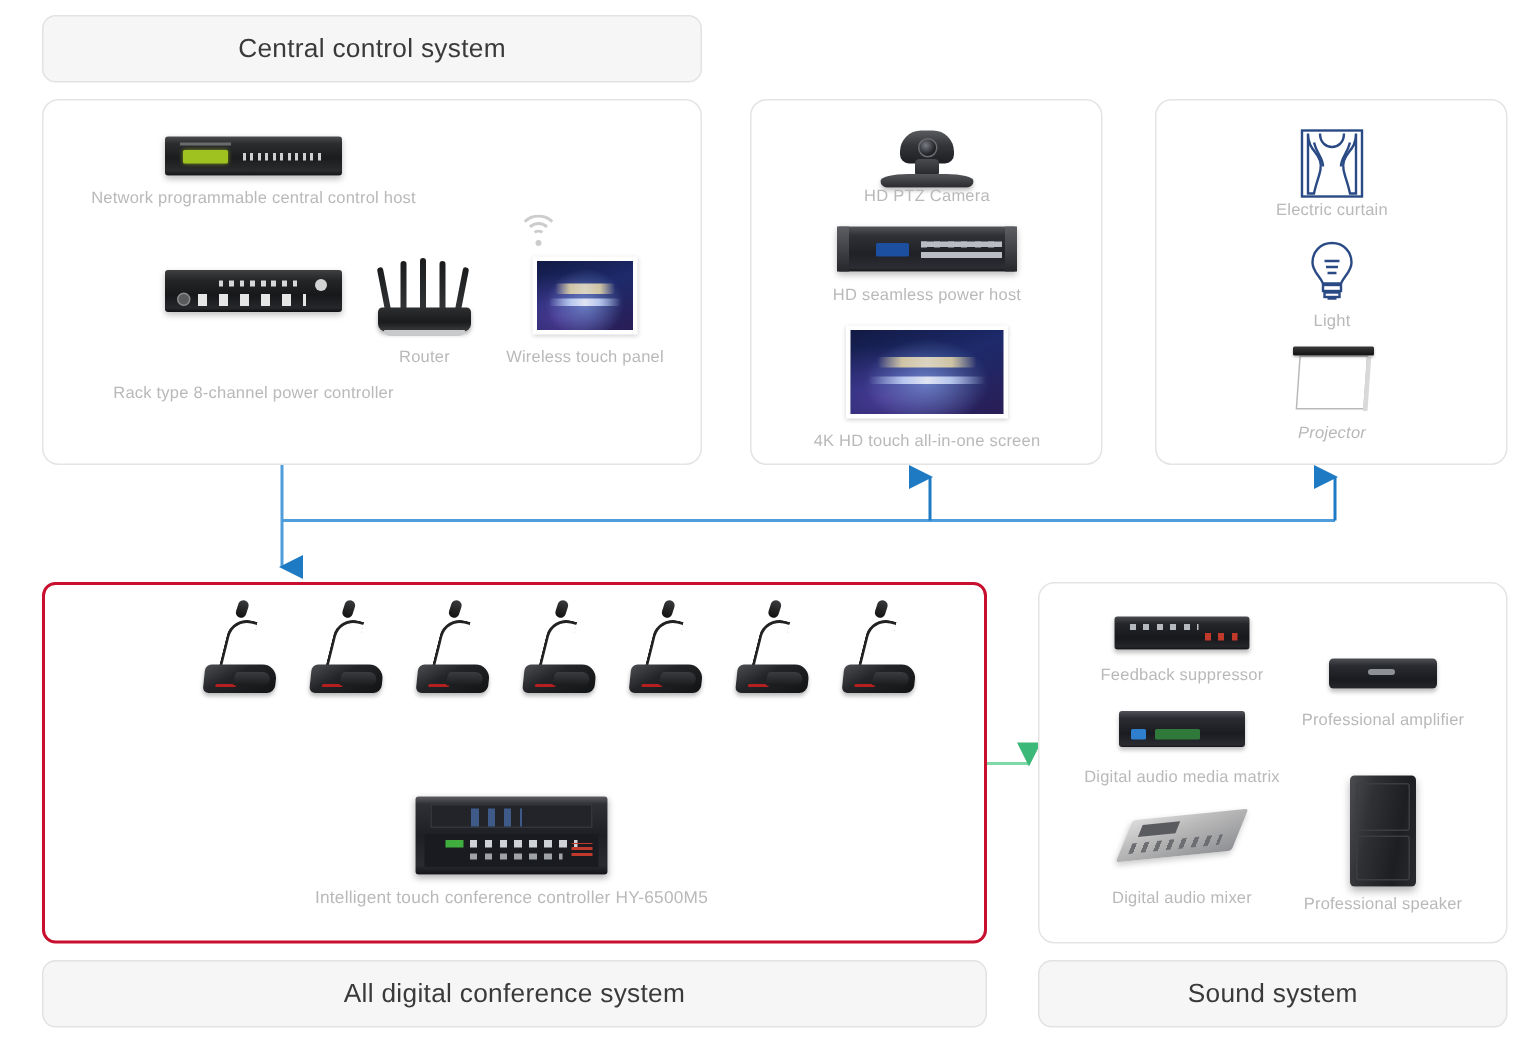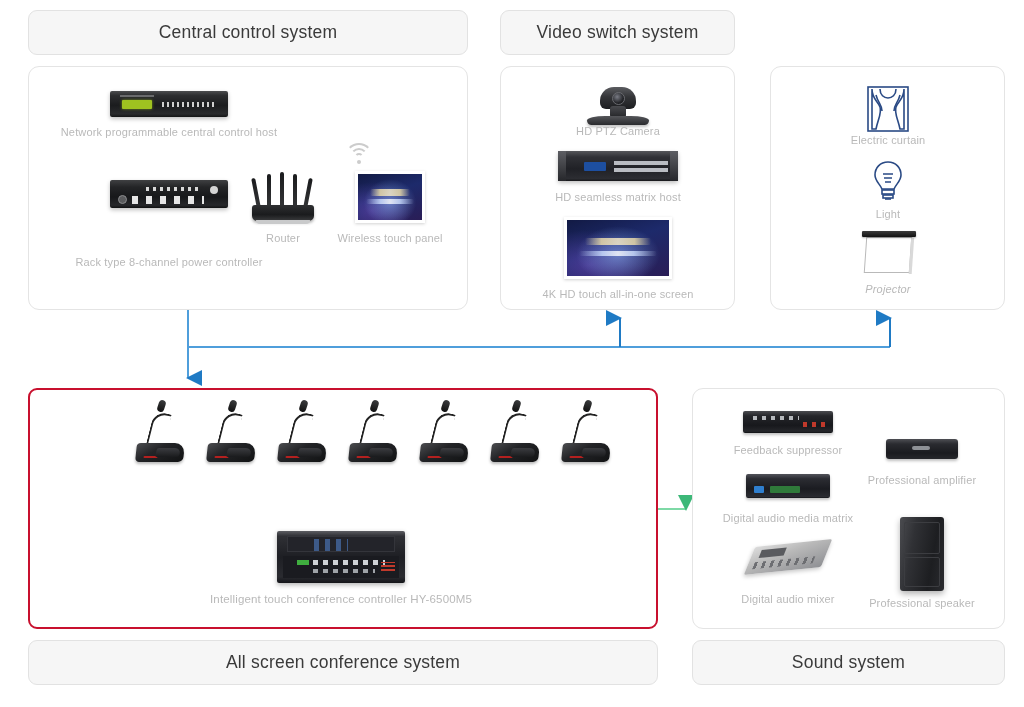--- a/index.html
+++ b/index.html
@@ -400,23 +400,20 @@
 
     <g>
       <path d="M658,509 L686,509" stroke="#7ed9a6" stroke-width="2" fill="none" marker-end="url(#ah-green)"></path>
     </g>
   </svg>
 
   <div class="pill" style="left:28px; top:10px; width:440px; height:45px;">
     <span>Central control system</span>
   </div>
 
-  <div class="pill" style="left:500px; top:10px; width:235px; height:45px;">
-    <span>Video switch system</span>
-  </div>
 
 
   <div class="panel" style="left:28px; top:66px; width:440px; height:244px;">
 
     <div class="dev c" style="left:140px; top:24px;">
       <div class="rack1">
           <div class="topline"></div>
         </div>
     </div>
     <div class="cap c" style="left:140px; top:59px;">Network programmable central control host</div>
@@ -471,21 +468,21 @@
     <div class="cap c" style="left:117px; top:58px;">HD PTZ Camera</div>
 
     <div class="dev c" style="left:117px; top:84px;">
       <div class="matrix">
         <div class="ear-l"></div>
           <div class="ear-r"></div>
         <div class="lcd"></div>
           <div class="btns"></div>
       </div>
     </div>
-    <div class="cap c" style="left:117px; top:124px;">HD seamless matrix host</div>
+    <div class="cap c" style="left:117px; top:124px;">HD seamless power host</div>
 
     <div class="dev c" style="left:117px; top:150px;">
       <div class="screen" style="width:108px; height:62px;">
           <div class="inner"></div>
         </div>
     </div>
     <div class="cap c" style="left:117px; top:221px;">4K HD touch all-in-one screen</div>
   </div>
 
   <div class="panel" style="left:770px; top:66px; width:235px; height:244px;">
@@ -621,20 +618,20 @@
 
     <div class="dev c" style="left:95px; top:148px;">
       <div class="mixer">
           <div class="top"></div>
         </div>
     </div>
     <div class="cap c" style="left:95px; top:204px;">Digital audio mixer</div>
   </div>
 
   <div class="pill" style="left:28px; top:640px; width:630px; height:45px;">
-    <span>All screen conference system</span>
+    <span>All digital conference system</span>
   </div>
 
   <div class="pill" style="left:692px; top:640px; width:313px; height:45px;">
     <span>Sound system</span>
   </div>
 
 </div>
 
 </body></html>

